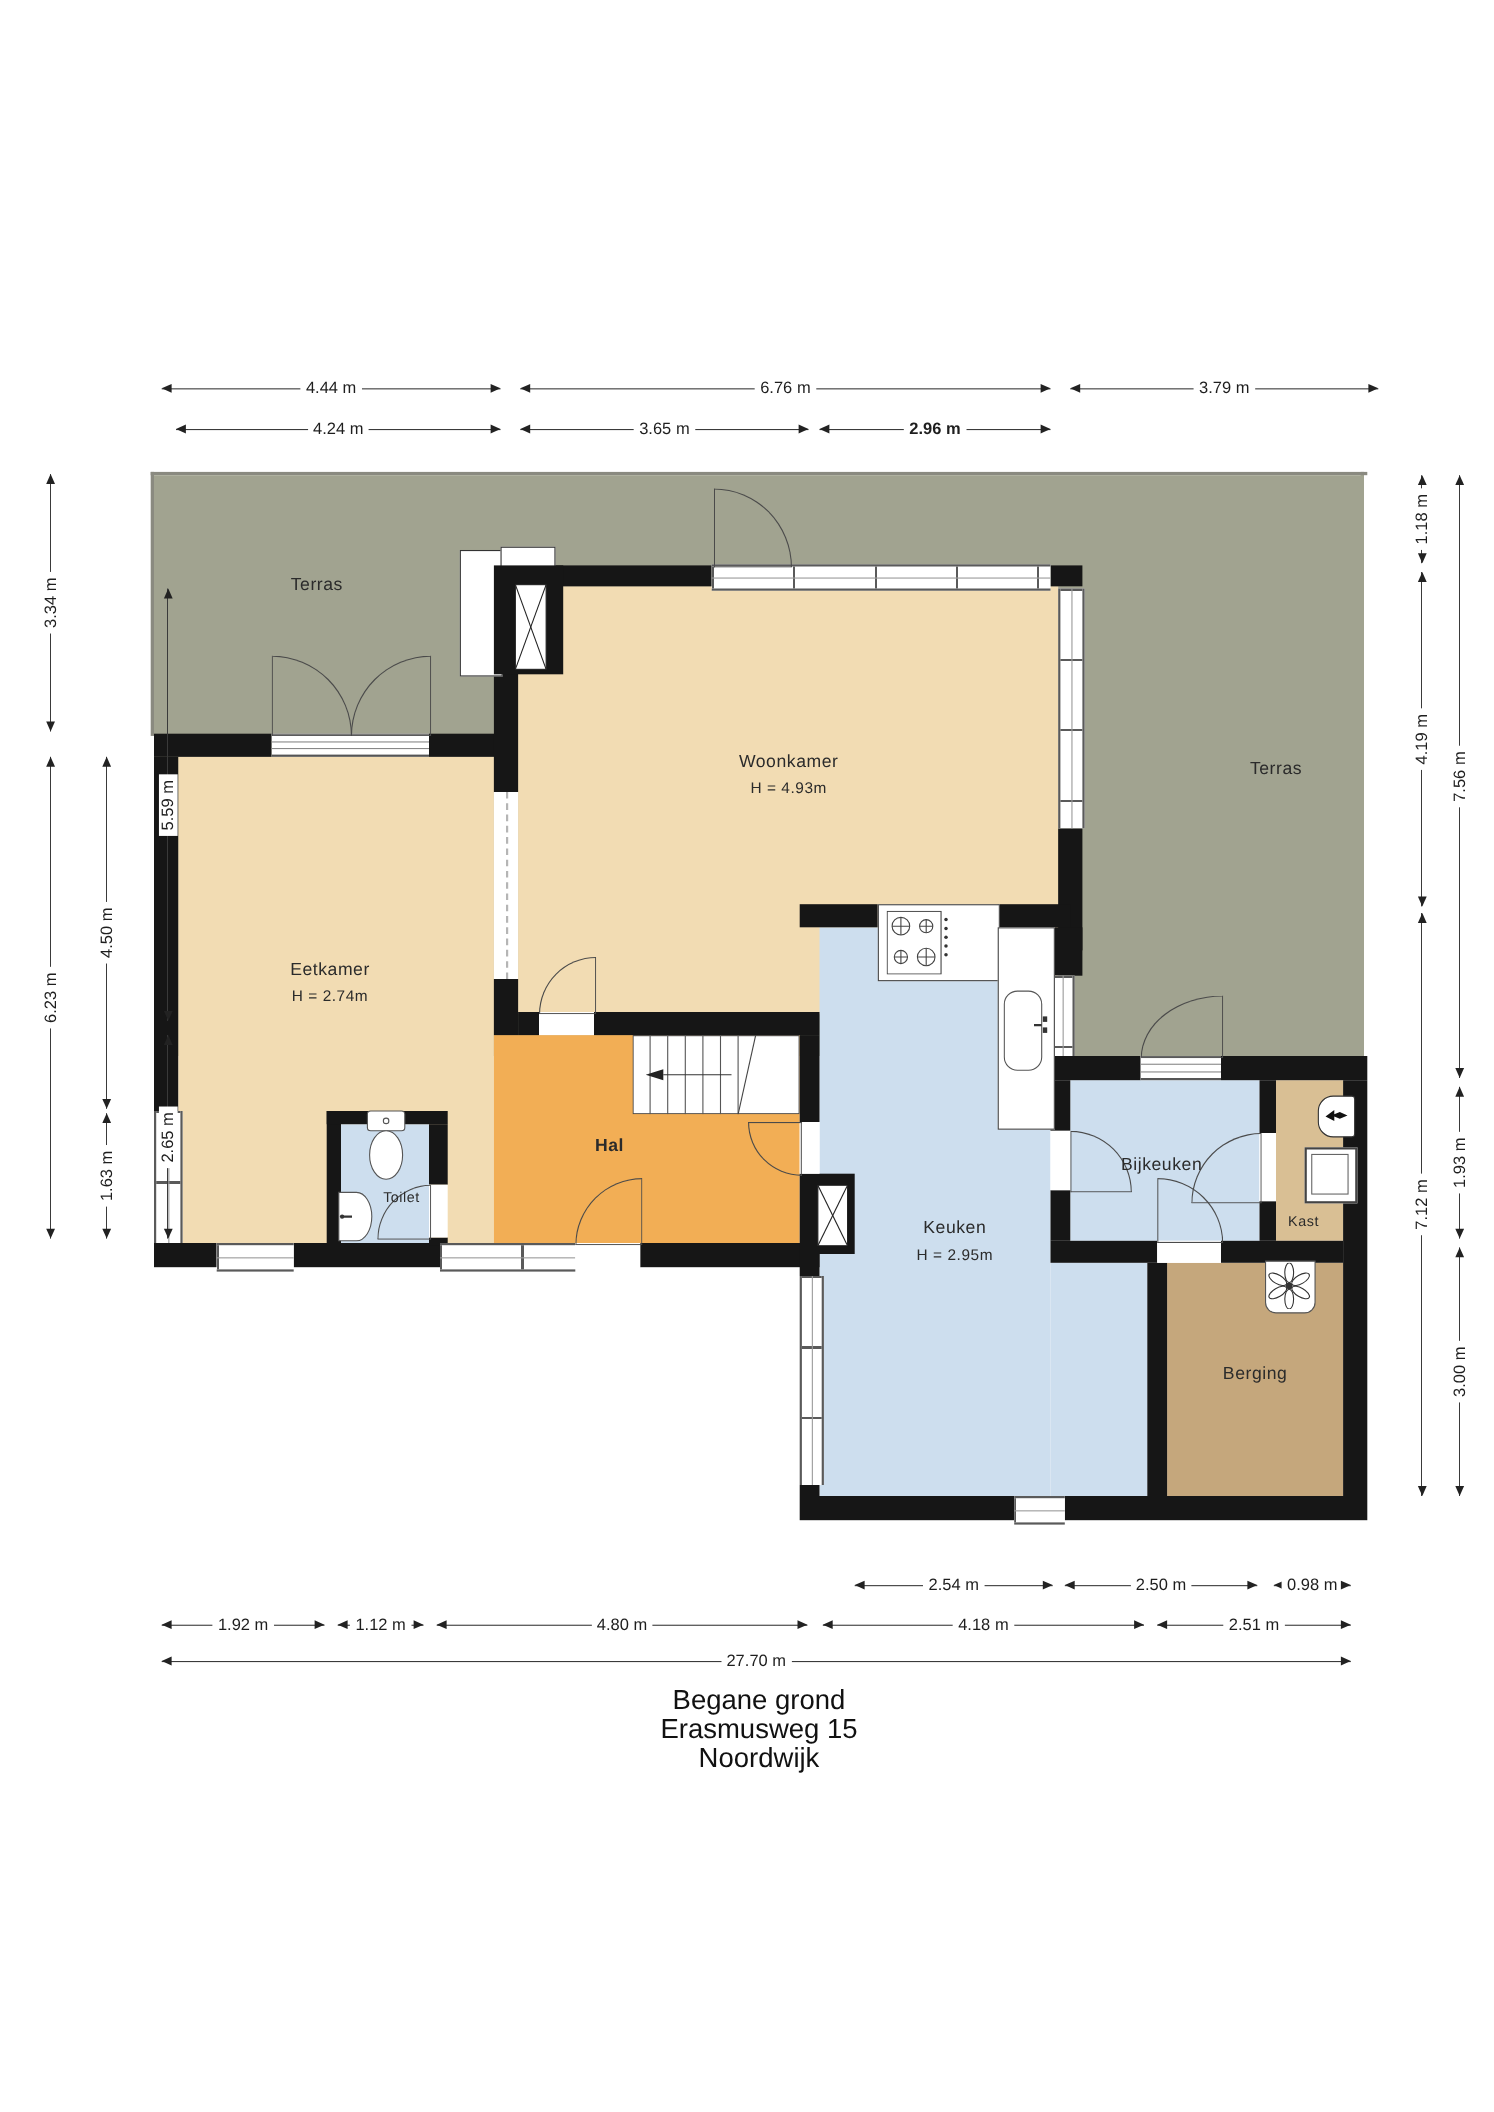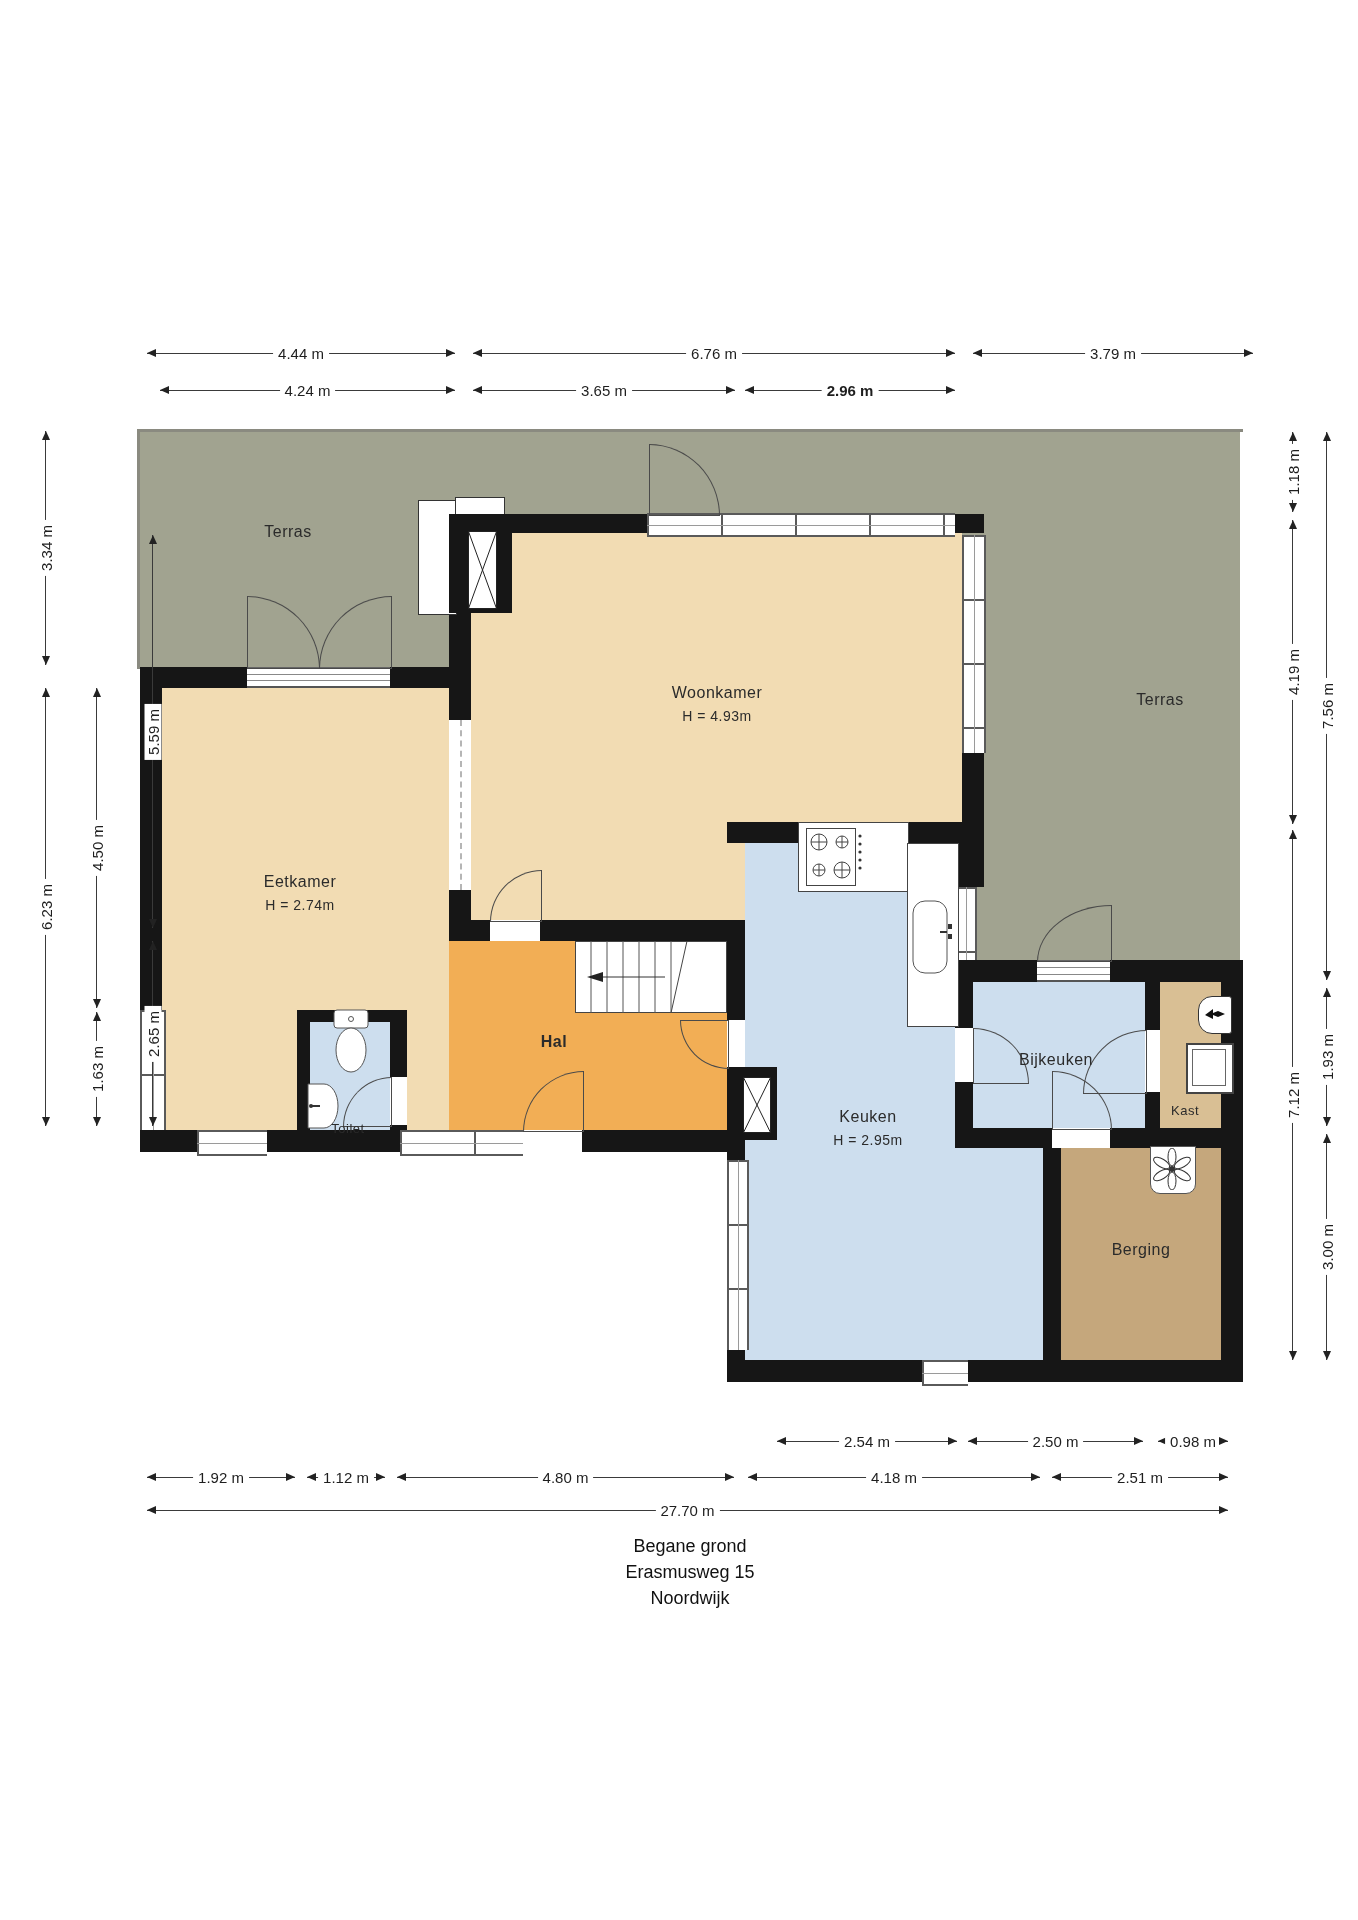--- a/index.html
+++ b/index.html
@@ -29,21 +29,21 @@
   .dim-h{height:14px;background:linear-gradient(#3a3a3a,#3a3a3a) 0 50%/100% 1px no-repeat;}
   .dim-h::before{content:"";position:absolute;left:0;top:3px;border-right:9px solid #222;border-top:4px solid transparent;border-bottom:4px solid transparent;}
   .dim-h::after{content:"";position:absolute;right:0;top:3px;border-left:9px solid #222;border-top:4px solid transparent;border-bottom:4px solid transparent;}
   .dim-v{width:14px;background:linear-gradient(90deg,transparent 6px,#3a3a3a 6px,#3a3a3a 7px,transparent 7px) no-repeat;}
   .dim-v::before{content:"";position:absolute;top:0;left:3px;border-bottom:9px solid #222;border-left:4px solid transparent;border-right:4px solid transparent;}
   .dim-v::after{content:"";position:absolute;bottom:0;left:3px;border-top:9px solid #222;border-left:4px solid transparent;border-right:4px solid transparent;}
   .dlab{position:absolute;left:50%;top:50%;transform:translate(-50%,-50%);background:#fff;padding:0 5px;font-size:15px;color:#1e1e1e;white-space:nowrap;}
   .dim-v .dlab{transform:translate(-50%,-50%) rotate(-90deg);}
   .fixture{position:absolute;}
   #title{position:absolute;left:440px;top:1533px;width:500px;text-align:center;color:#111;}
-  #title div{font-size:18px;line-height:26px;}
+  #title div{font-size:25px;line-height:26px;}
   .counter{position:absolute;background:#fff;border:1px solid #444;}
   .xbox{position:absolute;background:#fff;border:1px solid #333;}
   .dashopen{position:absolute;background:#fff;}
   .dashopen::before{content:"";position:absolute;left:50%;top:0;bottom:0;border-left:2px dashed #b5b5b5;}
 </style>
 </head>
 <body>
 
 <div id="canvas">
 
@@ -235,21 +235,21 @@
     <circle cx="20" cy="21" r="3" fill="#333"></circle>
   </svg>
 
   <span class="rlabel" style="left:288px;top:532px;">Terras</span>
   <span class="rlabel" style="left:1160px;top:700px;">Terras</span>
   <span class="rlabel" style="left:717px;top:693px;">Woonkamer</span>
   <span class="rlabel sub" style="left:717px;top:716px;">H = 4.93m</span>
   <span class="rlabel" style="left:300px;top:882px;">Eetkamer</span>
   <span class="rlabel sub" style="left:300px;top:905px;">H = 2.74m</span>
   <span class="rlabel" style="left:554px;top:1042px;font-weight:bold;">Hal</span>
-  <span class="rlabel small" style="left:348px;top:1088px;margin-top:40px;">Toilet</span>
+  <span class="rlabel small" style="left:365px;top:1088px;">Toilet</span>
   <span class="rlabel" style="left:868px;top:1117px;text-align:right;">Keuken</span>
   <span class="rlabel sub" style="left:868px;top:1140px;">H = 2.95m</span>
   <span class="rlabel" style="left:1056px;top:1060px;">Bijkeuken</span>
   <span class="rlabel small" style="left:1185px;top:1110px;">Kast</span>
   <span class="rlabel" style="left:1141px;top:1250px;">Berging</span>
 
   <div class="dim dim-h" style="left:147px;top:346px;width:308px;">
       <span class="dlab">4.44 m</span>
     </div>
   <div class="dim dim-h" style="left:473px;top:346px;width:482px;">

